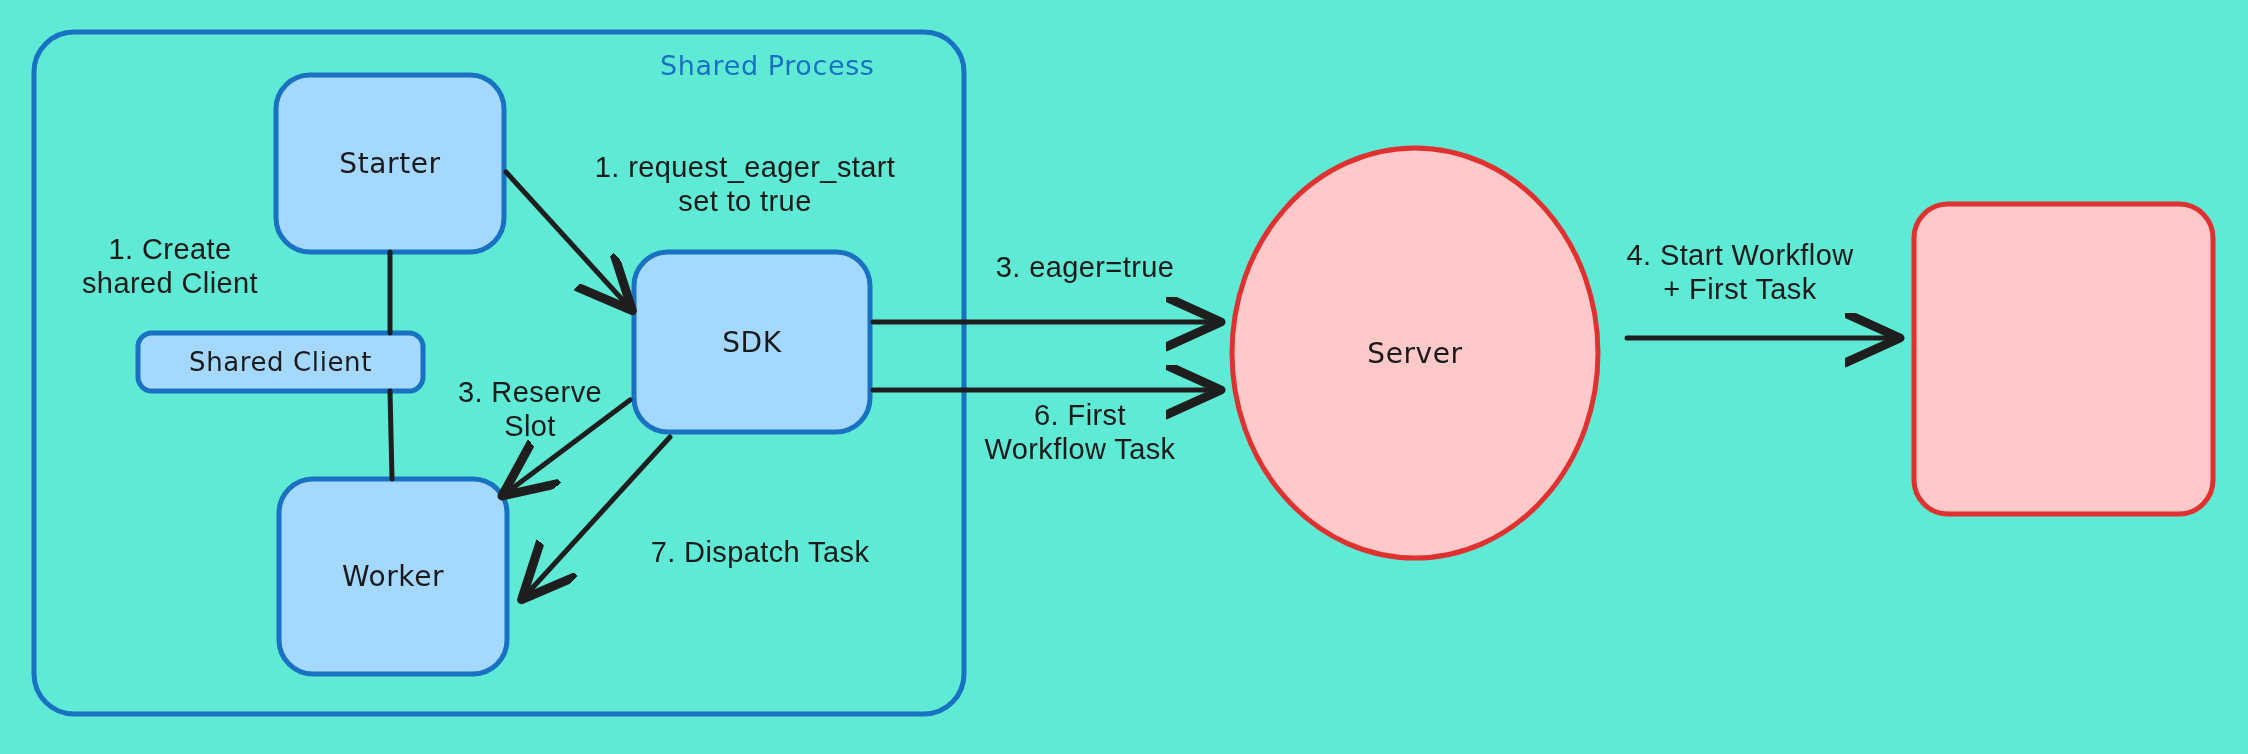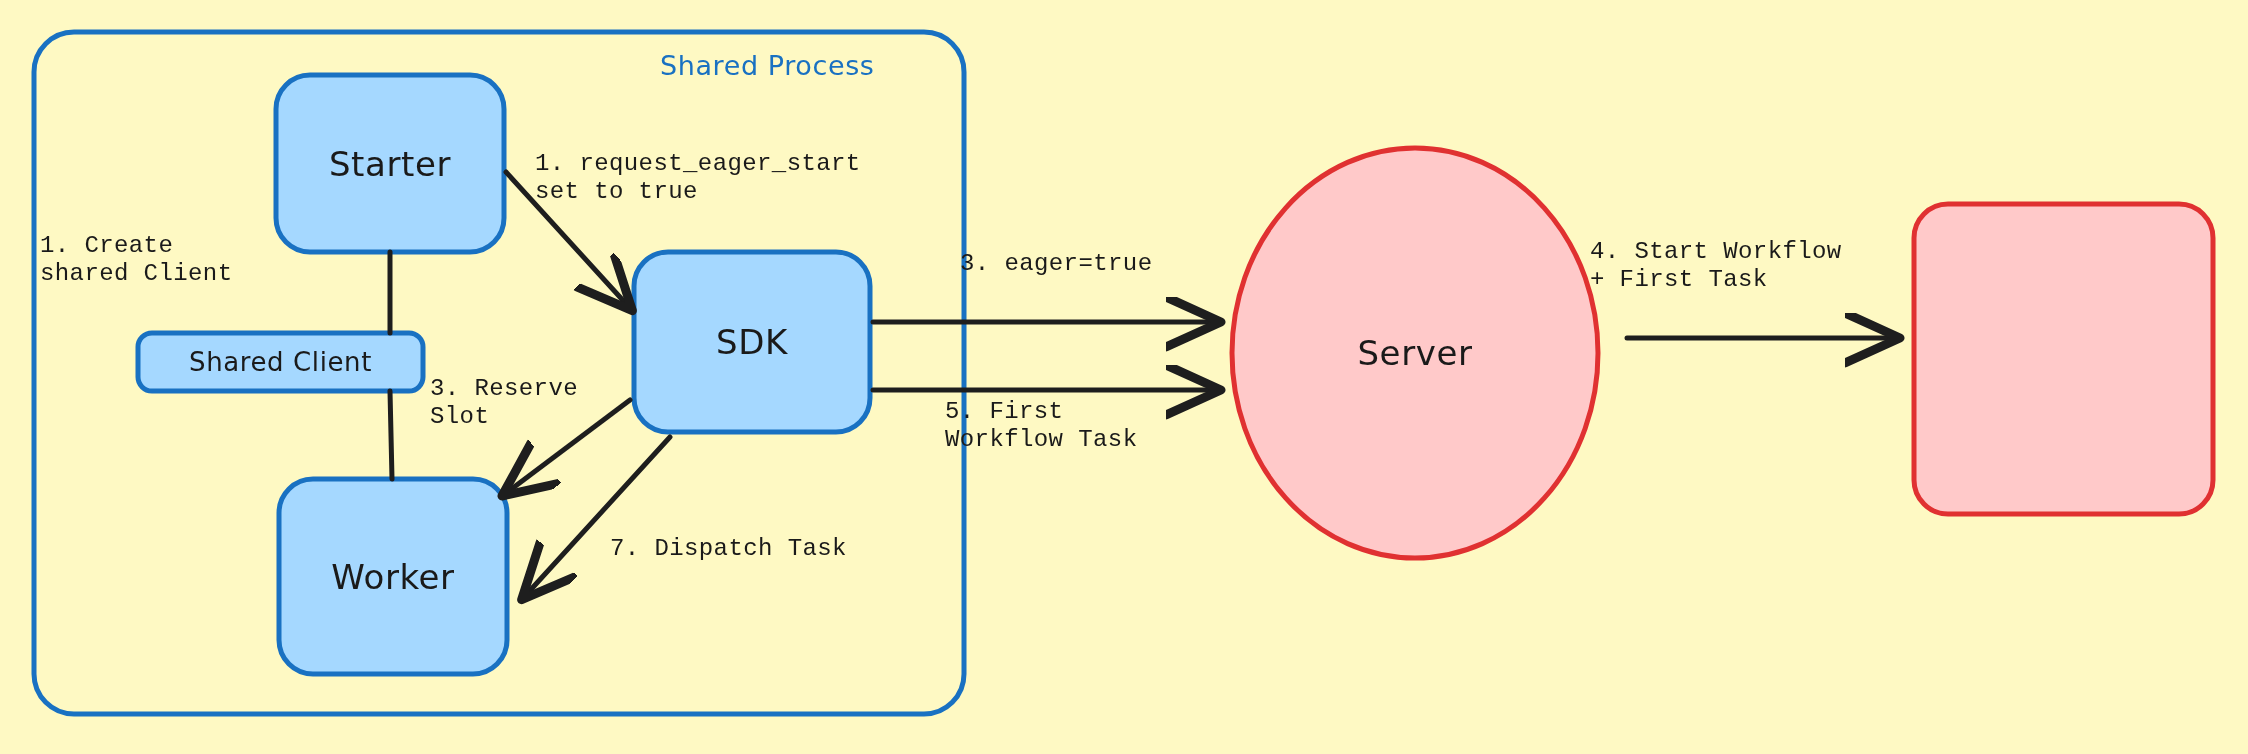--- a/index.html
+++ b/index.html
@@ -4,49 +4,49 @@
 <style>
   html, body {
     margin: 0;
     padding: 0;
     background: #ffffff;
   }
   #canvas {
     position: relative;
     width: 2248px;
     height: 754px;
-    background: #fef9c3;
+    background: #5eead4;
     font-family: "DejaVu Sans", sans-serif;
     overflow: hidden;
   }
   svg.layer {
     position: absolute;
     left: 0;
     top: 0;
     width: 2248px;
     height: 754px;
   }
   .label {
     position: absolute;
     color: #1a1a1a;
-    font-size: 24px;
+    font-size: 29px;
     line-height: 1.18;
-    text-align: left;
+    text-align: center;
     white-space: pre-line;
     letter-spacing: 0.4px;
-    font-family: Liberation Mono, monospace;
+    font-family: Liberation Sans, sans-serif;
   }
   .node-label {
     position: absolute;
     display: flex;
     align-items: center;
     justify-content: center;
     text-align: center;
     color: #1a1a1a;
-    font-size: 34px;
+    font-size: 28px;
     letter-spacing: 0.6px;
     font-family: "DejaVu Sans", sans-serif;
     pointer-events: none;
   }
   .node-label.small {
     font-size: 26px;
   }
   .group-title {
     position: absolute;
     color: #1971c2;
@@ -132,18 +132,18 @@
 set to true</div>
 
   <div class="label" style="left:430px; top:375px; width:200px;">3. Reserve
 Slot</div>
 
   <div class="label" style="left:960px; top:250px; width:250px;">3. eager=true</div>
 
   <div class="label" style="left:1590px; top:238px; width:300px;">4. Start Workflow
 + First Task</div>
 
-  <div class="label" style="left:945px; top:398px; width:270px;">5. First
+  <div class="label" style="left:945px; top:398px; width:270px;">6. First
 Workflow Task</div>
 
   <div class="label" style="left:610px; top:535px; width:300px;">7. Dispatch Task</div>
 
 </div>
 
 </body></html>

